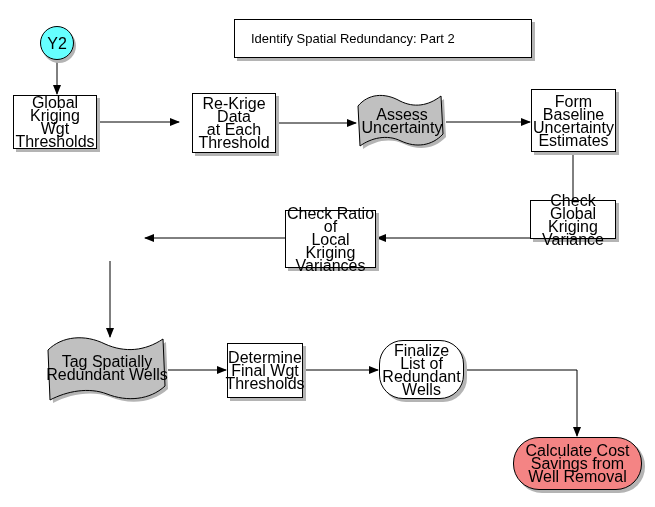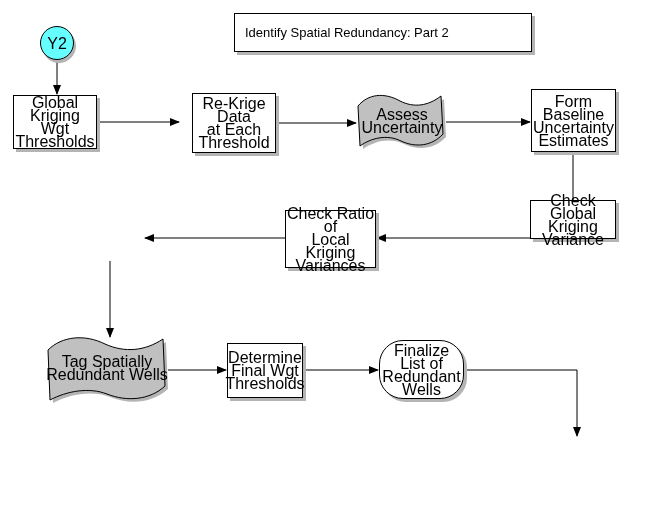--- a/index.html
+++ b/index.html
@@ -18,22 +18,22 @@
   #connectors{position:absolute;left:0;top:0;width:655px;height:507px;}
   .node{
     position:absolute;box-sizing:border-box;
     background:#fff;border:1px solid var(--border);
     box-shadow:3px 3px 0 var(--shadow);
     display:flex;align-items:center;justify-content:center;
     text-align:center;color:#000;
     font-size:16px;line-height:13px;white-space:pre-line;
   }
   .title-box{
-    justify-content:flex-start;padding-left:10px;text-align:right;
-    font-size:13px;line-height:15px;white-space:nowrap;
+    justify-content:flex-start;padding-left:16px;text-align:right;
+    font-size:13px;line-height:15px;white-space:nowrap;margin-top:6px;
   }
   .start-circle{
     border-radius:50%;background:var(--start-fill);
     box-shadow:2px 3px 0 var(--shadow);
   }
   .terminator{
     border-radius:26px;background:var(--terminator-fill);
   }
   .wave{
     background:transparent;border:none;box-shadow:none;justify-content:center;
@@ -131,14 +131,19 @@
 Final Wgt
 Thresholds</span>
   </div>
 
   <div class="node" style="left:379px;top:340px;width:85px;height:59px;border-radius:24px;">
     <span>Finalize List of
 Redundant
 Wells</span>
   </div>
 
+  <div class="node terminator" style="left:513px;top:437px;width:129px;height:53px;">
+    <span>Calculate Cost
+Savings from
+Well Removal</span>
+  </div>
 
 </div>
 
 </body></html>

